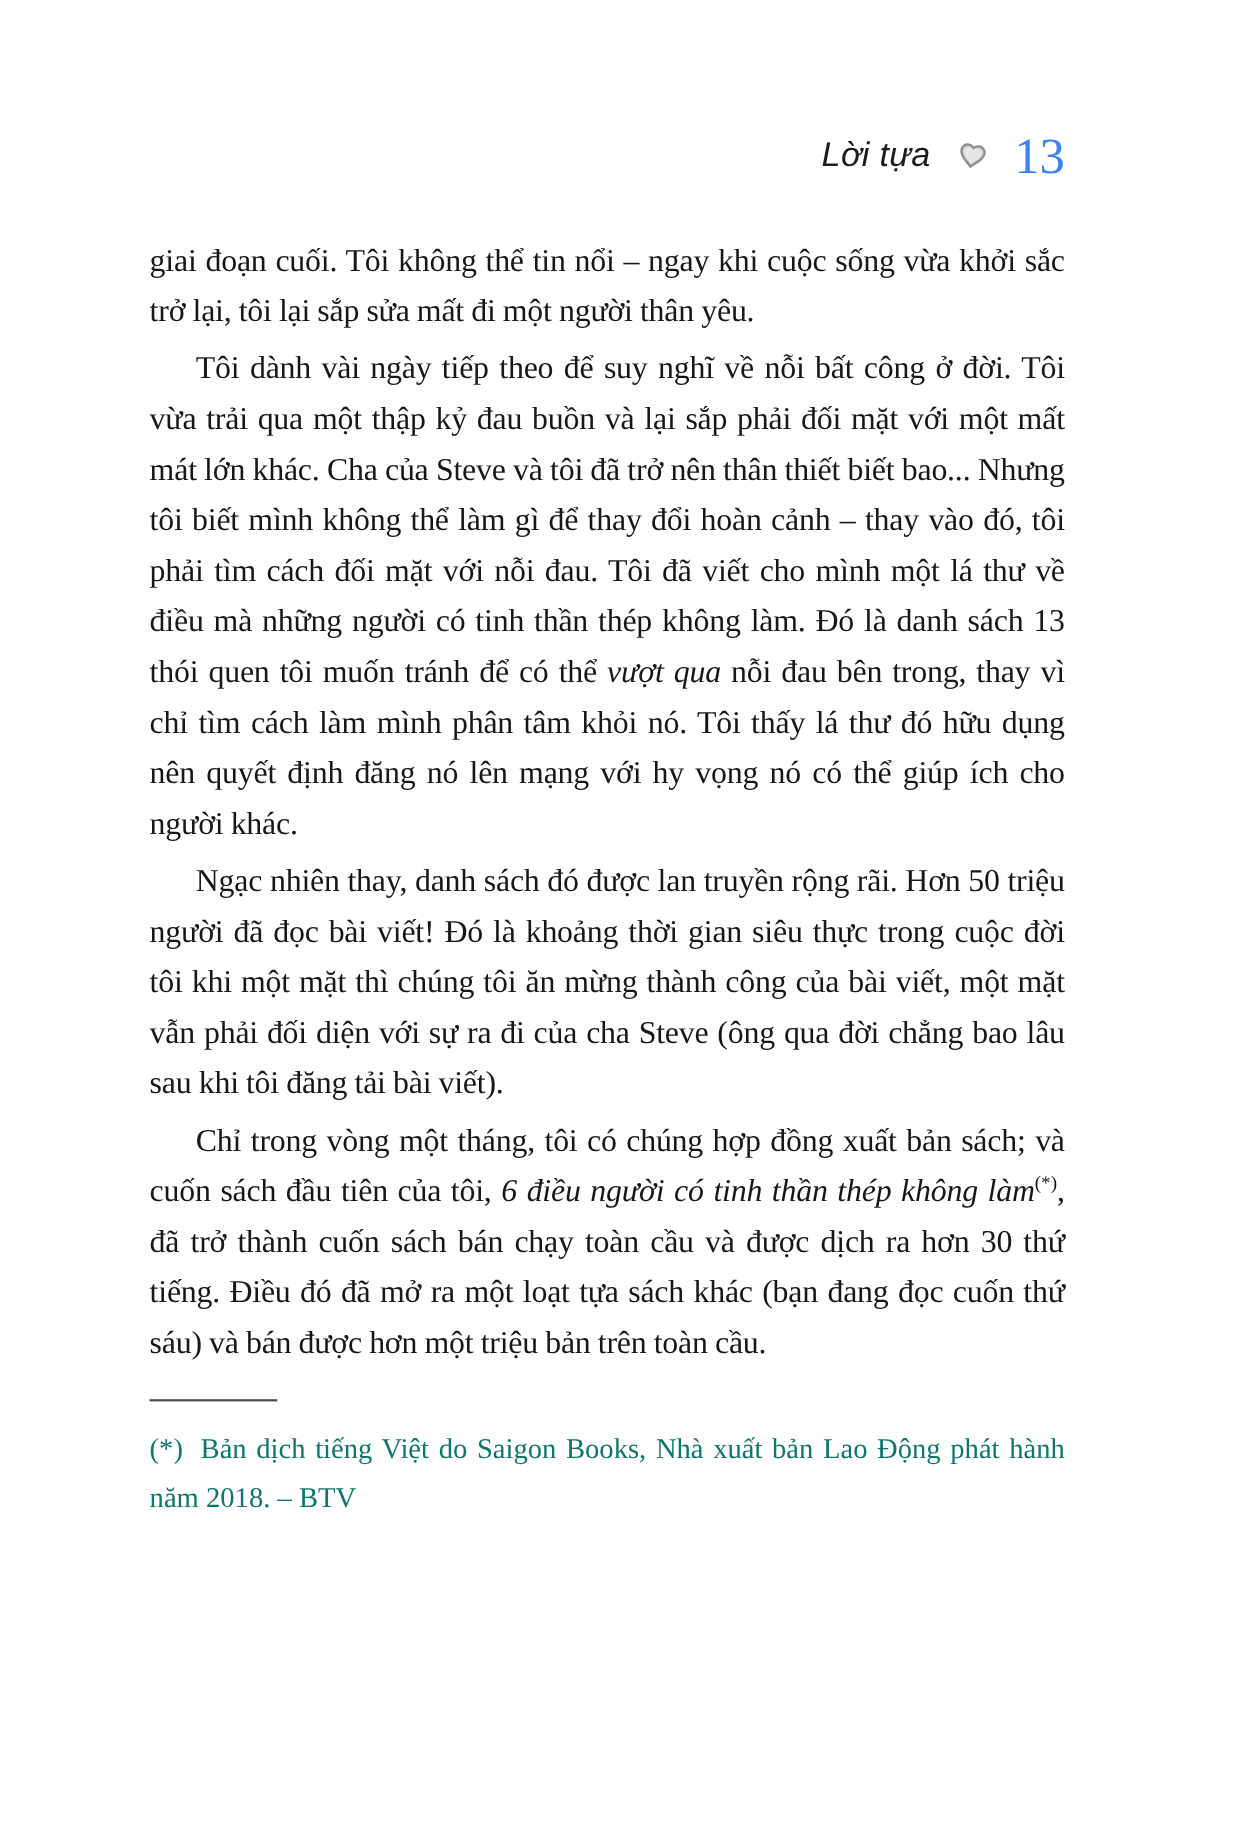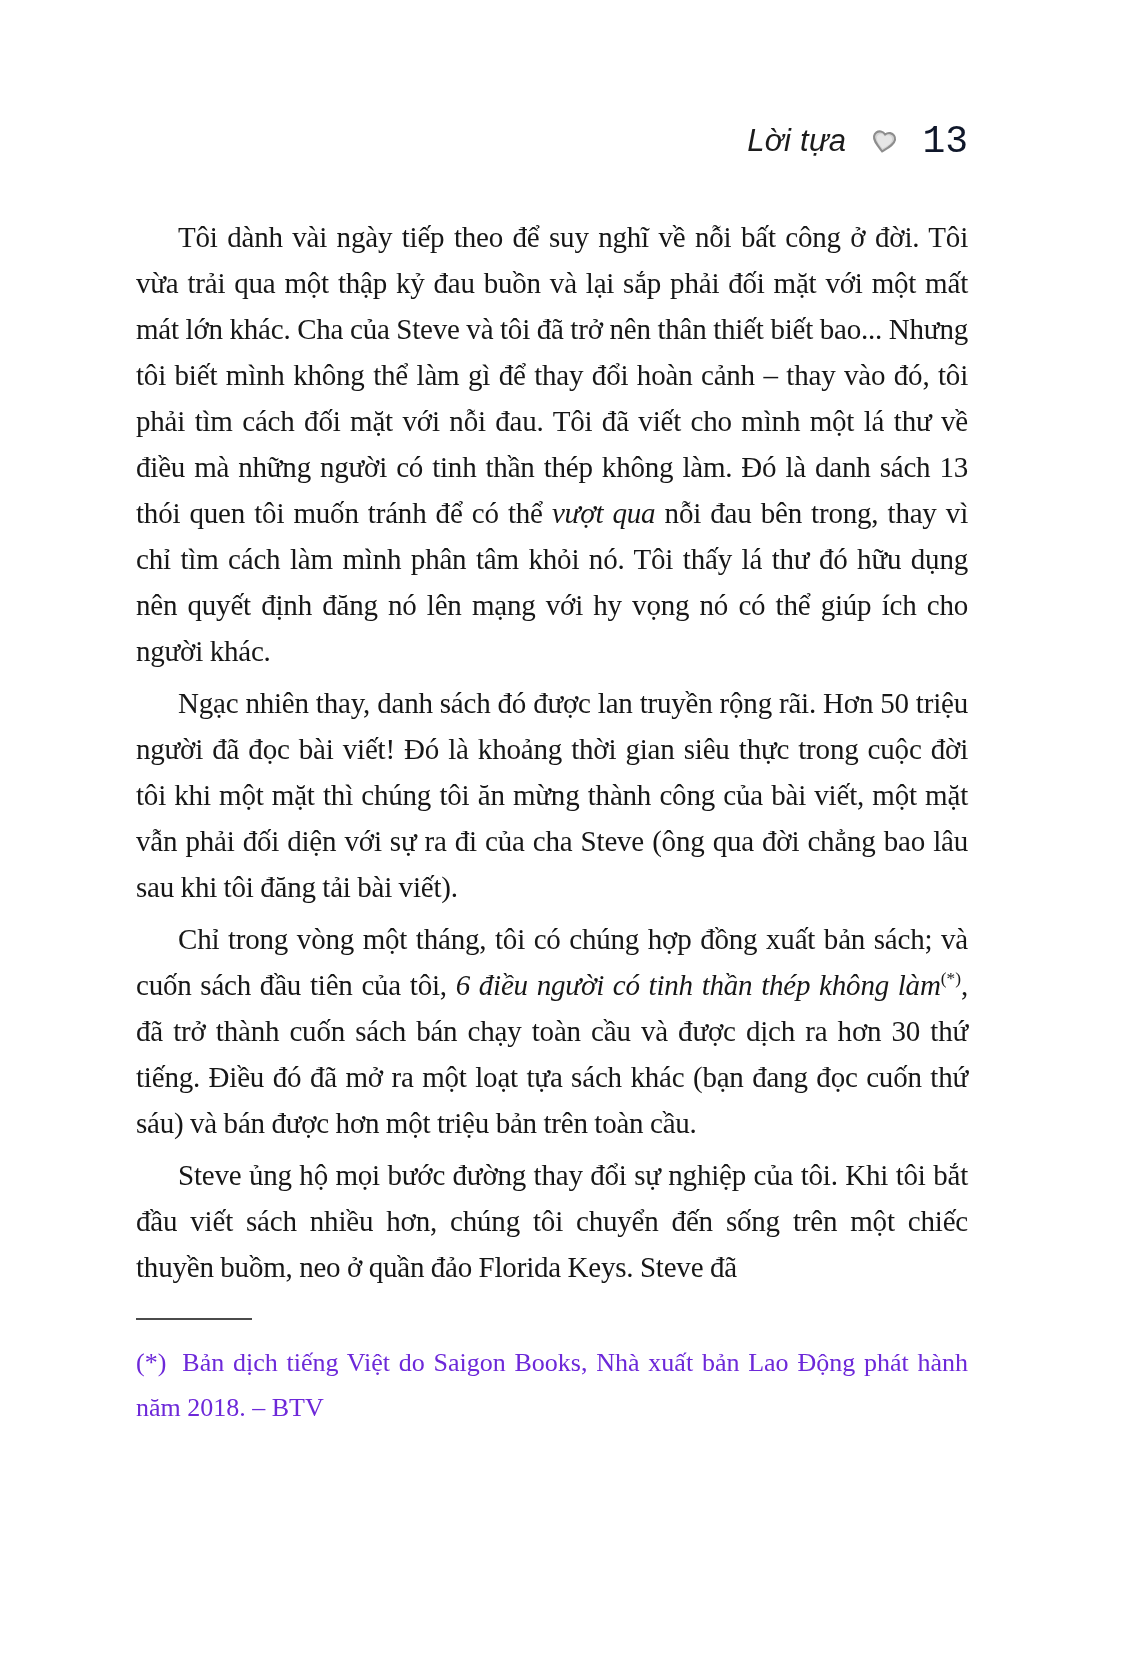--- a/index.html
+++ b/index.html
@@ -24,23 +24,23 @@
   .section-title {
     font-family: "Liberation Sans", "DejaVu Sans", sans-serif;
     font-style: italic;
     font-size: 31px;
     color: #1c1c1c;
     letter-spacing: 0.3px;
   }
   .heart { display: inline-flex; }
   .heart svg { display: block; transform: rotate(10deg); }
   .page-number {
-    font-family: Liberation Mono, monospace;
-    font-size: 38px;
-    color: #0f172a;
+    font-family: Liberation Serif, serif;
+    font-size: 46px;
+    color: #3b82f6;
   }
   .body-text { margin-top: 50px; }
   .body-text p {
     margin: 0 0 6px 0;
     font-size: 29px;
     line-height: 46px;
     text-align: justify;
     letter-spacing: -0.2px;
     word-spacing: -0.5px;
   }
@@ -56,45 +56,45 @@
   .footnote-rule {
     width: 116px;
     border-top: 2px solid #4b4b4b;
     margin-bottom: 20px;
   }
   .footnote-text {
     margin: 0;
     font-size: 26px;
     line-height: 45px;
     text-align: justify;
-    color: #6d28d9;
+    color: #0f766e;
   }
   .fn-marker { margin-right: 16px; }
 </style>
 </head>
 <body>
 
 <div class="page">
 
   <div class="header">
     <span class="section-title">Lời tựa</span>
     <span class="heart">
       <svg width="28" height="26" viewBox="0 0 24 22" xmlns="http://www.w3.org/2000/svg">
         <path d="M12 20.1 10.7 18.9C6 14.7 2.9 11.9 2.9 8.4 2.9 5.6 5.1 3.4 7.9 3.4c1.6 0 3.1.74 4.1 1.9 1-1.16 2.5-1.9 4.1-1.9 2.8 0 5 2.2 5 5 0 3.5-3.1 6.3-7.8 10.5L12 20.1z" fill="#d3d3d3" stroke="#8d8d8d" stroke-width="1.8"></path>
         <path d="M12 17.6C8.3 14.3 5.4 11.8 5.4 8.9c0-1.9 1.5-3.4 3.4-3.4 1.2 0 2.4.6 3.2 1.6.8-1 2-1.6 3.2-1.6 1.9 0 3.4 1.5 3.4 3.4 0 2.9-2.9 5.4-6.6 8.7z" fill="#e6e6e6"></path>
       </svg>
     </span>
     <span class="page-number">13</span>
   </div>
 
   <div class="body-text">
+      <p class=""><span>giai đoạn cuối. Tôi không thể tin nổi – ngay khi cuộc sống vừa khởi sắc trở lại, tôi lại sắp sửa mất đi một người thân yêu.</span></p>
       <p class="indent"><span>Tôi dành vài ngày tiếp theo để suy nghĩ về nỗi bất công ở đời. Tôi vừa trải qua một thập kỷ đau buồn và lại sắp phải đối mặt với một mất mát lớn khác. Cha của Steve và tôi đã trở nên thân thiết biết bao... Nhưng tôi biết mình không thể làm gì để thay đổi hoàn cảnh – thay vào đó, tôi phải tìm cách đối mặt với nỗi đau. Tôi đã viết cho mình một lá thư về điều mà những người có tinh thần thép không làm. Đó là danh sách 13 thói quen tôi muốn tránh để có thể </span><em>vượt qua</em><span> nỗi đau bên trong, thay vì chỉ tìm cách làm mình phân tâm khỏi nó. Tôi thấy lá thư đó hữu dụng nên quyết định đăng nó lên mạng với hy vọng nó có thể giúp ích cho người khác.</span></p>
       <p class="indent"><span>Ngạc nhiên thay, danh sách đó được lan truyền rộng rãi. Hơn 50 triệu người đã đọc bài viết! Đó là khoảng thời gian siêu thực trong cuộc đời tôi khi một mặt thì chúng tôi ăn mừng thành công của bài viết, một mặt vẫn phải đối diện với sự ra đi của cha Steve (ông qua đời chẳng bao lâu sau khi tôi đăng tải bài viết).</span></p>
       <p class="indent"><span>Chỉ trong vòng một tháng, tôi có chúng hợp đồng xuất bản sách; và cuốn sách đầu tiên của tôi, </span><em>6 điều người có tinh thần thép không làm</em><sup>(*)</sup><span>, đã trở thành cuốn sách bán chạy toàn cầu và được dịch ra hơn 30 thứ tiếng. Điều đó đã mở ra một loạt tựa sách khác (bạn đang đọc cuốn thứ sáu) và bán được hơn một triệu bản trên toàn cầu.</span></p>
-      <p class="indent"><span>Steve ủng hộ mọi bước đường thay đổi sự nghiệp của tôi. Khi tôi bắt đầu viết sách nhiều hơn, chúng tôi chuyển đến sống trên một chiếc thuyền buồm, neo ở quần đảo Florida Keys. Steve đã</span></p>
     </div>
 
   <div class="footnote">
     <div class="footnote-rule"></div>
     <p class="footnote-text">
       <span class="fn-marker">(*)</span><span>Bản dịch tiếng Việt do Saigon Books, Nhà xuất bản Lao Động phát hành năm 2018. – BTV</span>
     </p>
   </div>
 
 </div>

